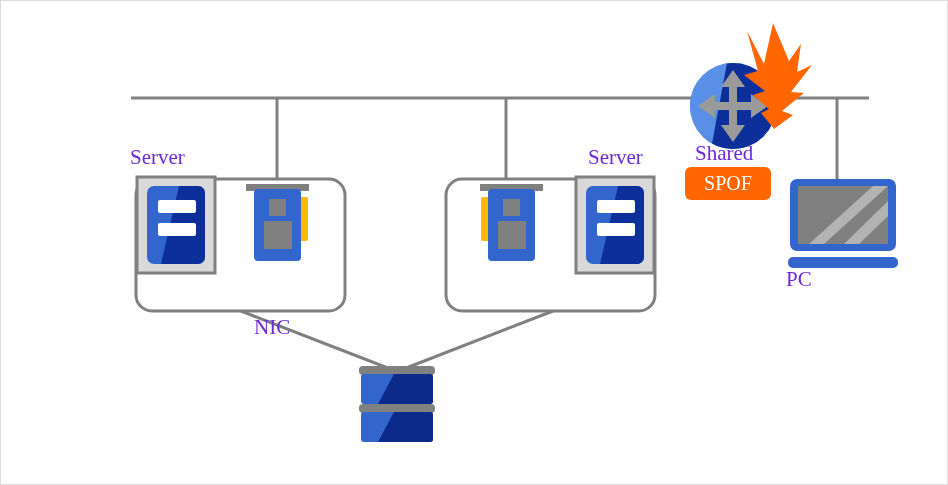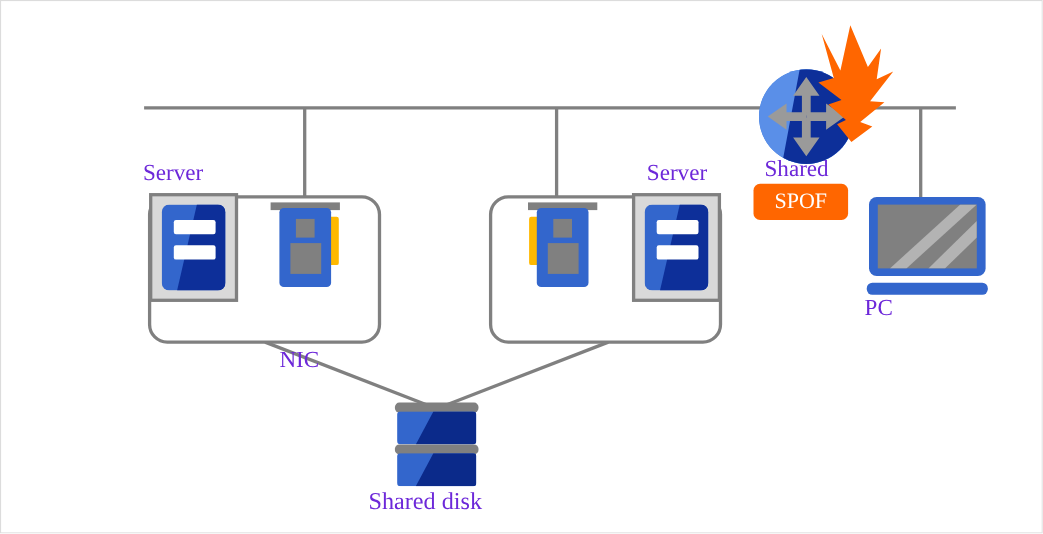--- a/index.html
+++ b/index.html
@@ -201,17 +201,16 @@
   <div class="diagram-label" id="label-server-left">Server</div>
 
   <div class="diagram-label" id="label-server-right">Server</div>
 
   <div class="diagram-label" id="label-nic-left">NIC</div>
 
   <div class="diagram-label" id="label-router">Shared</div>
 
   <div class="diagram-label" id="label-pc">PC</div>
 
-  <div class="diagram-label" id="label-shared-disk">Shared disk</div>
 
   <div id="spof-badge">SPOF</div>
 
 </div>
 
 </body></html>

